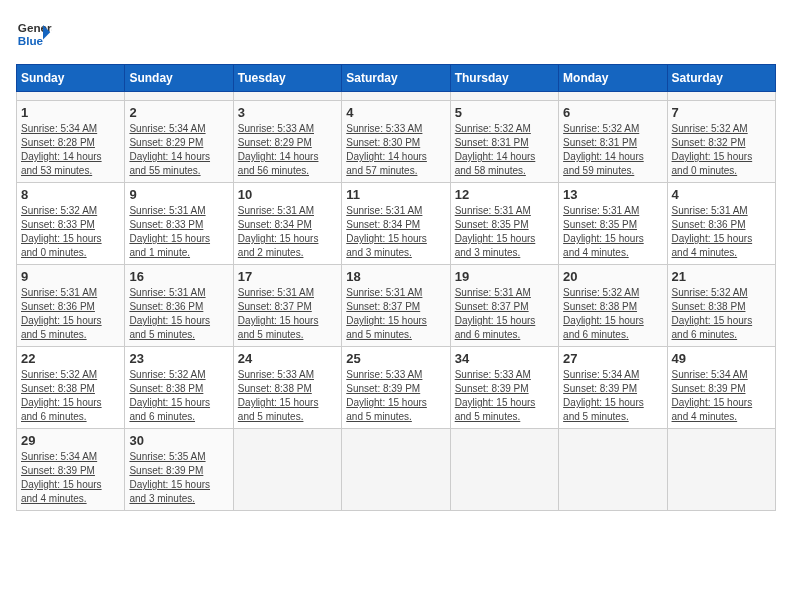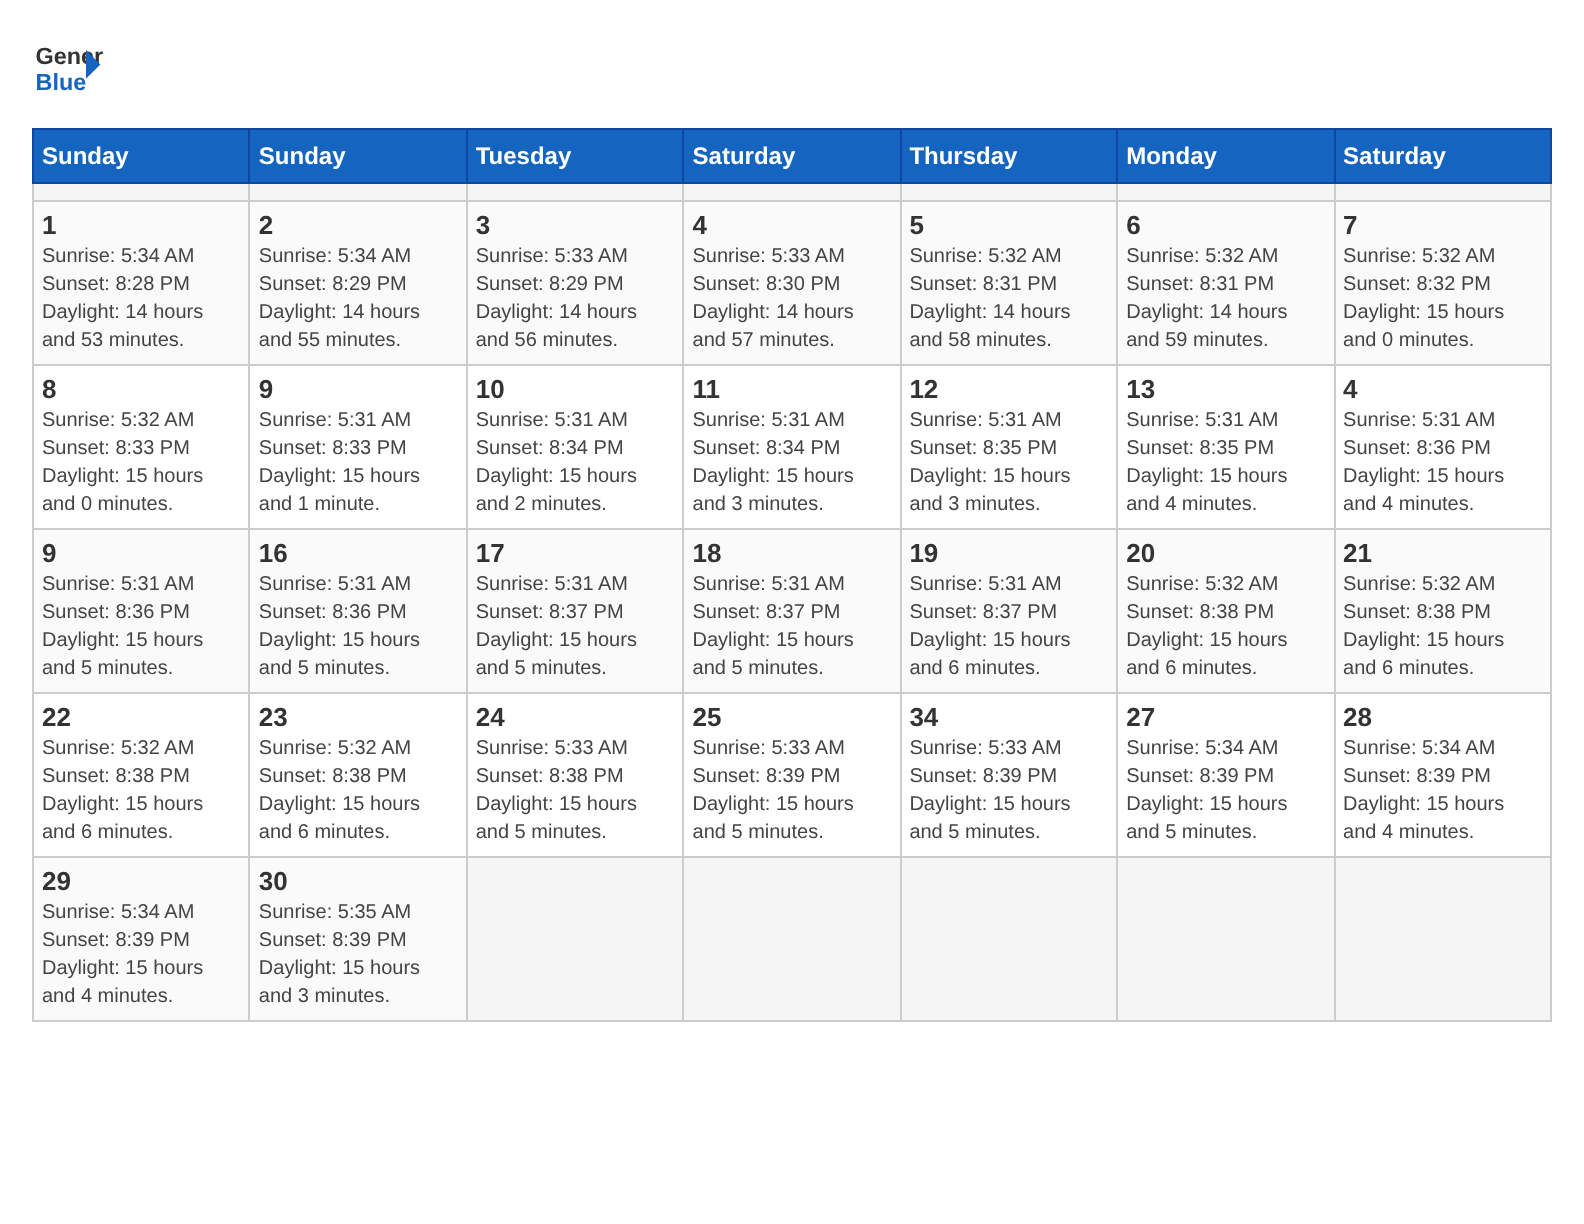--- a/index.html
+++ b/index.html
@@ -63,20 +63,21 @@
       font-size: 13px;
       font-weight: bold;
       color: #333;
       display: block;
       margin-bottom: 2px;
     }
     .day-detail {
       color: #444;
       line-height: 1.4;
       font-size: 10px;
+      text-decoration: underline;
     }
     tbody tr:nth-child(even) td:not(.empty) {
       background: #fafafa;
     }
   </style>
 </head>
 <body>
 
 <div class="header-area">
   <div class="logo">
@@ -223,21 +224,21 @@
         </td>
         <td>
           <span class="day-number">34</span>
           <div class="day-detail">Sunrise: 5:33 AM<br>Sunset: 8:39 PM<br>Daylight: 15 hours and 5 minutes.</div>
         </td>
         <td>
           <span class="day-number">27</span>
           <div class="day-detail">Sunrise: 5:34 AM<br>Sunset: 8:39 PM<br>Daylight: 15 hours and 5 minutes.</div>
         </td>
         <td>
-          <span class="day-number">28</span>
+          <span class="day-number">49</span>
           <div class="day-detail">Sunrise: 5:34 AM<br>Sunset: 8:39 PM<br>Daylight: 15 hours and 4 minutes.</div>
         </td>
       </tr>
       <tr>
         <td>
           <span class="day-number">29</span>
           <div class="day-detail">Sunrise: 5:34 AM<br>Sunset: 8:39 PM<br>Daylight: 15 hours and 4 minutes.</div>
         </td>
         <td>
           <span class="day-number">30</span>

